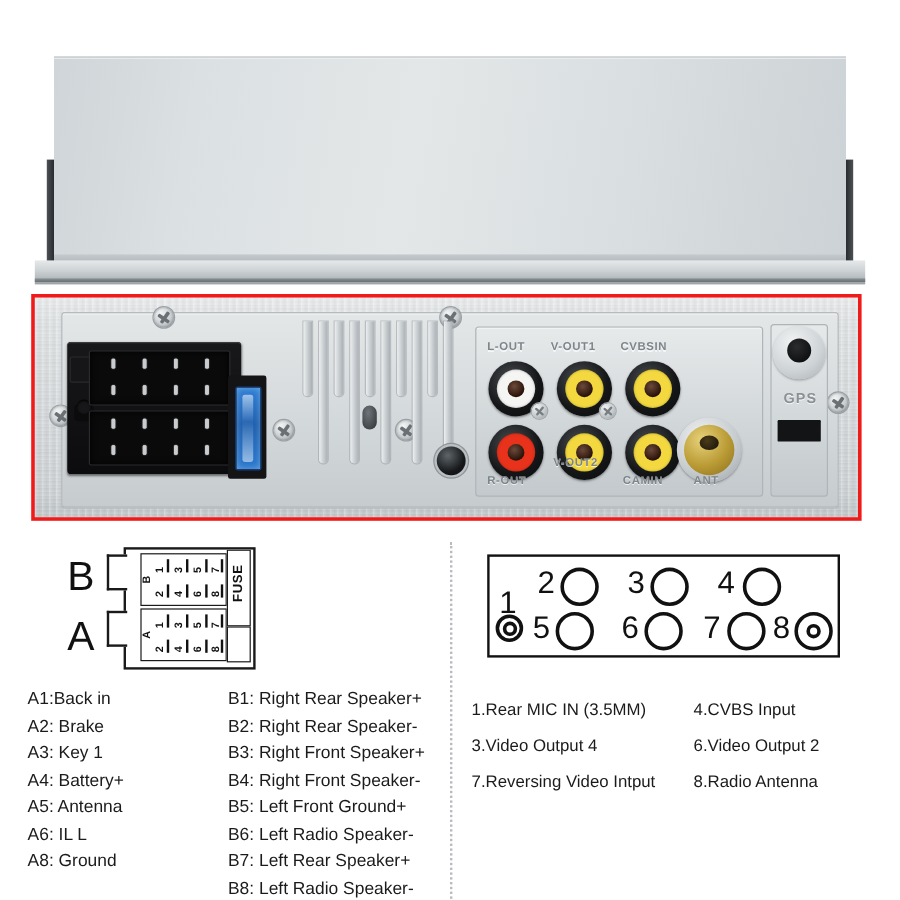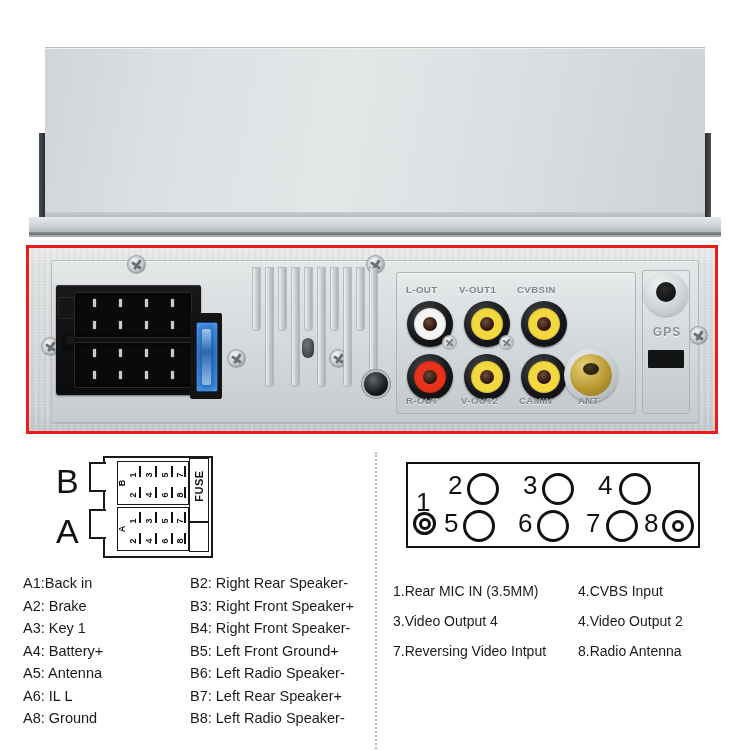--- a/index.html
+++ b/index.html
@@ -419,21 +419,21 @@
   <div class="rca" style="left:521px;top:334px;">
     <div class="ring yellow"></div>
       <div class="pin"></div>
   </div>
 
   <div class="ant-conn">
     <div class="gold"></div>
   </div>
 
   <div class="rca-label" style="left:406px;top:375px;">R-OUT</div>
-  <div class="rca-label" style="left:461px;top:375px;">V-OUT2</div>
+  <div class="rca-label" style="left:461px;top:360px;">V-OUT2</div>
   <div class="rca-label" style="left:519px;top:375px;">CAMIN</div>
   <div class="rca-label" style="left:578px;top:375px;">ANT</div>
 
   <div class="gps-plate"></div>
   <div class="gps-round"></div>
   <div class="gps-text">GPS</div>
   <div class="gps-black"></div>
 
   <div class="divider-v"></div>
 
@@ -499,20 +499,21 @@
     <div class="row">A1:Back   in</div>
     <div class="row">A2: Brake</div>
     <div class="row">A3: Key 1</div>
     <div class="row">A4: Battery+</div>
     <div class="row">A5: Antenna</div>
     <div class="row">A6: IL L</div>
     <div class="row">A8: Ground</div>
   </div>
 
   <div class="pinlist" style="left:190px;top:552px;">
+    <div class="row">B1: Right Rear Speaker+</div>
     <div class="row">B2: Right Rear Speaker-</div>
     <div class="row">B3: Right Front Speaker+</div>
     <div class="row">B4: Right Front Speaker-</div>
     <div class="row">B5: Left Front Ground+</div>
     <div class="row">B6: Left Radio Speaker-</div>
     <div class="row">B7: Left Rear Speaker+</div>
     <div class="row">B8: Left Radio Speaker-</div>
   </div>
 
   <div class="rca-dia">
@@ -547,17 +548,17 @@
   </div>
 
   <div class="legend" style="left:393px;top:556px;">
     <div>1.Rear MIC IN (3.5MM)</div>
     <div>3.Video Output 4</div>
     <div>7.Reversing Video Intput</div>
   </div>
 
   <div class="legend" style="left:578px;top:556px;">
     <div>4.CVBS Input</div>
-    <div>4.Video Output 2</div>
+    <div>6.Video Output 2</div>
     <div>8.Radio Antenna</div>
   </div>
 
 </div>
 
 </body></html>

